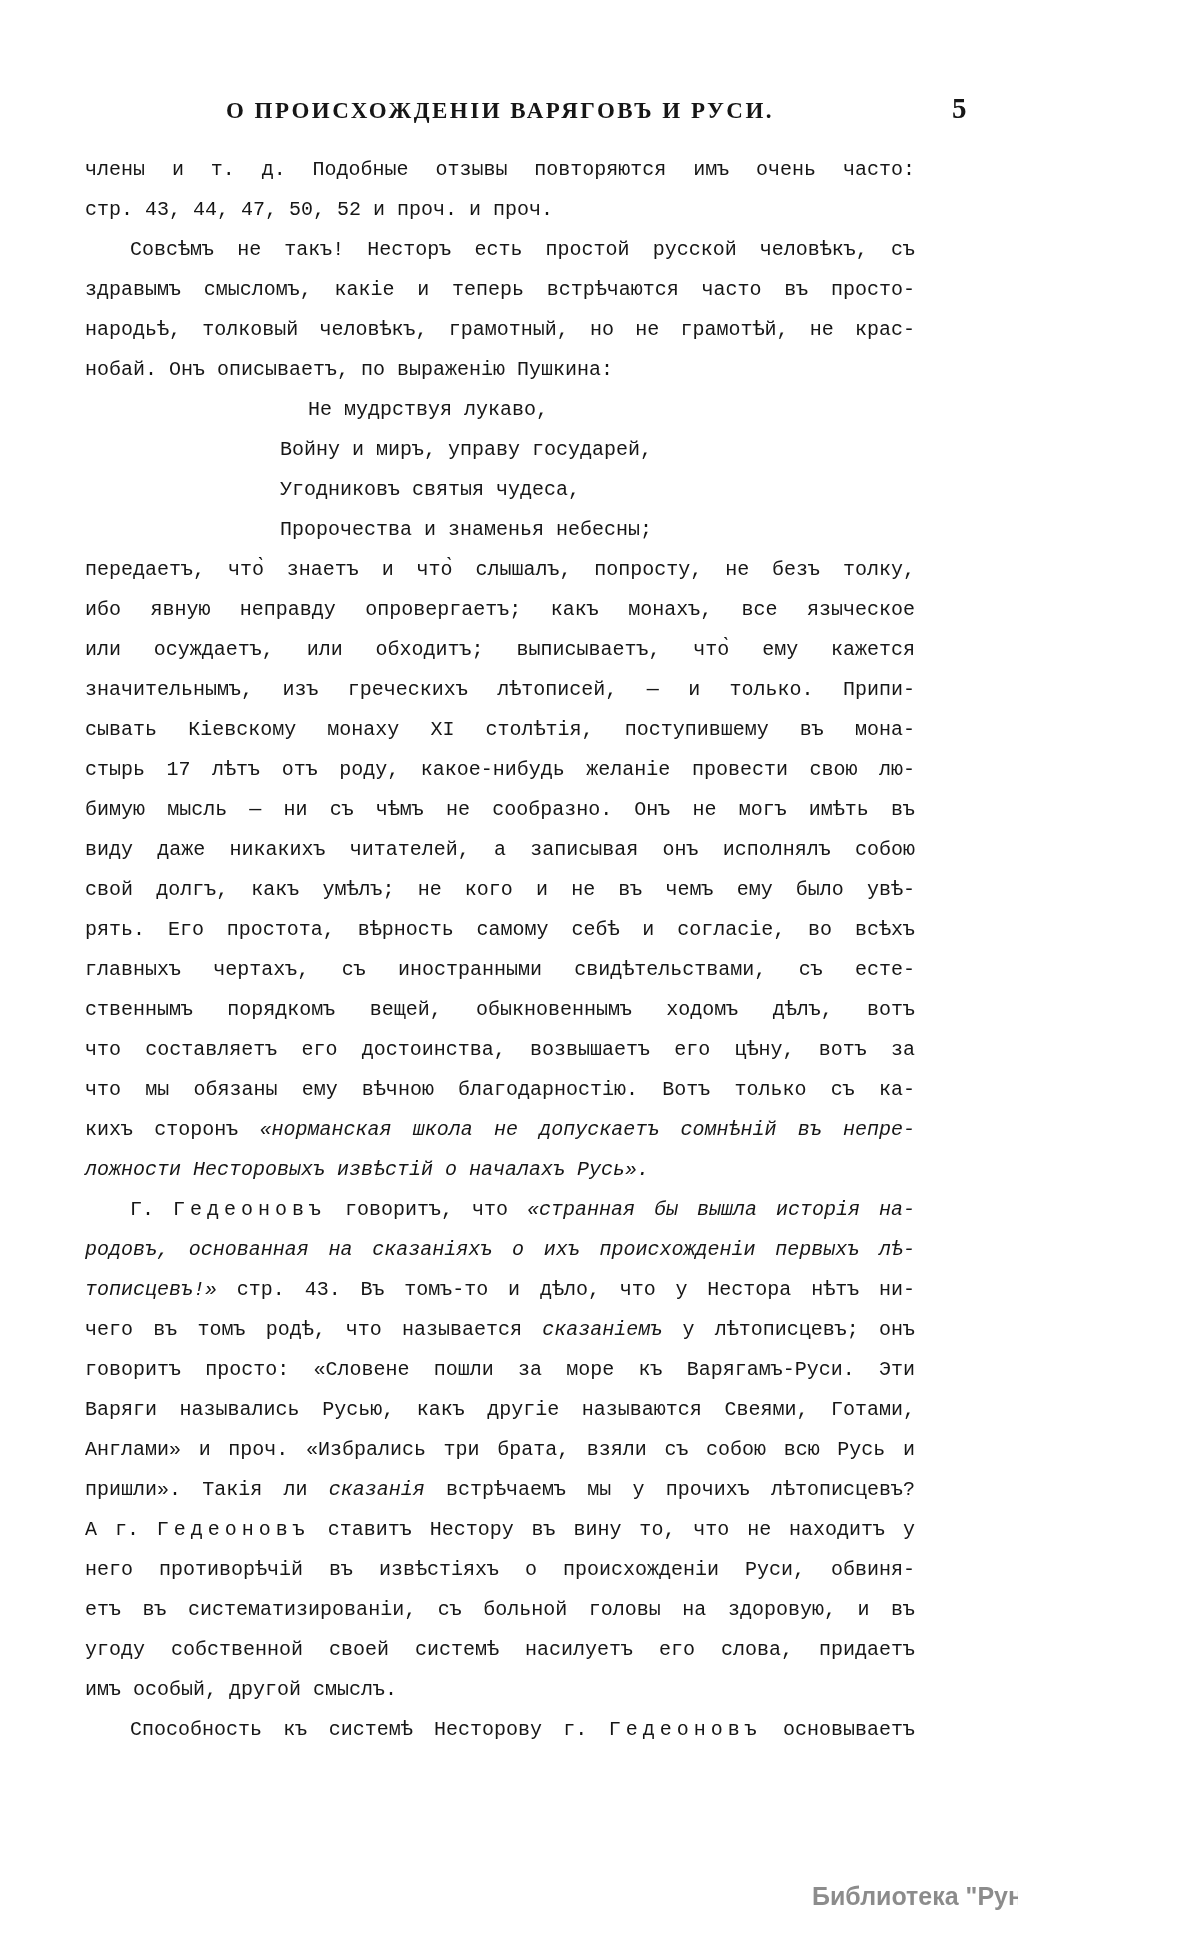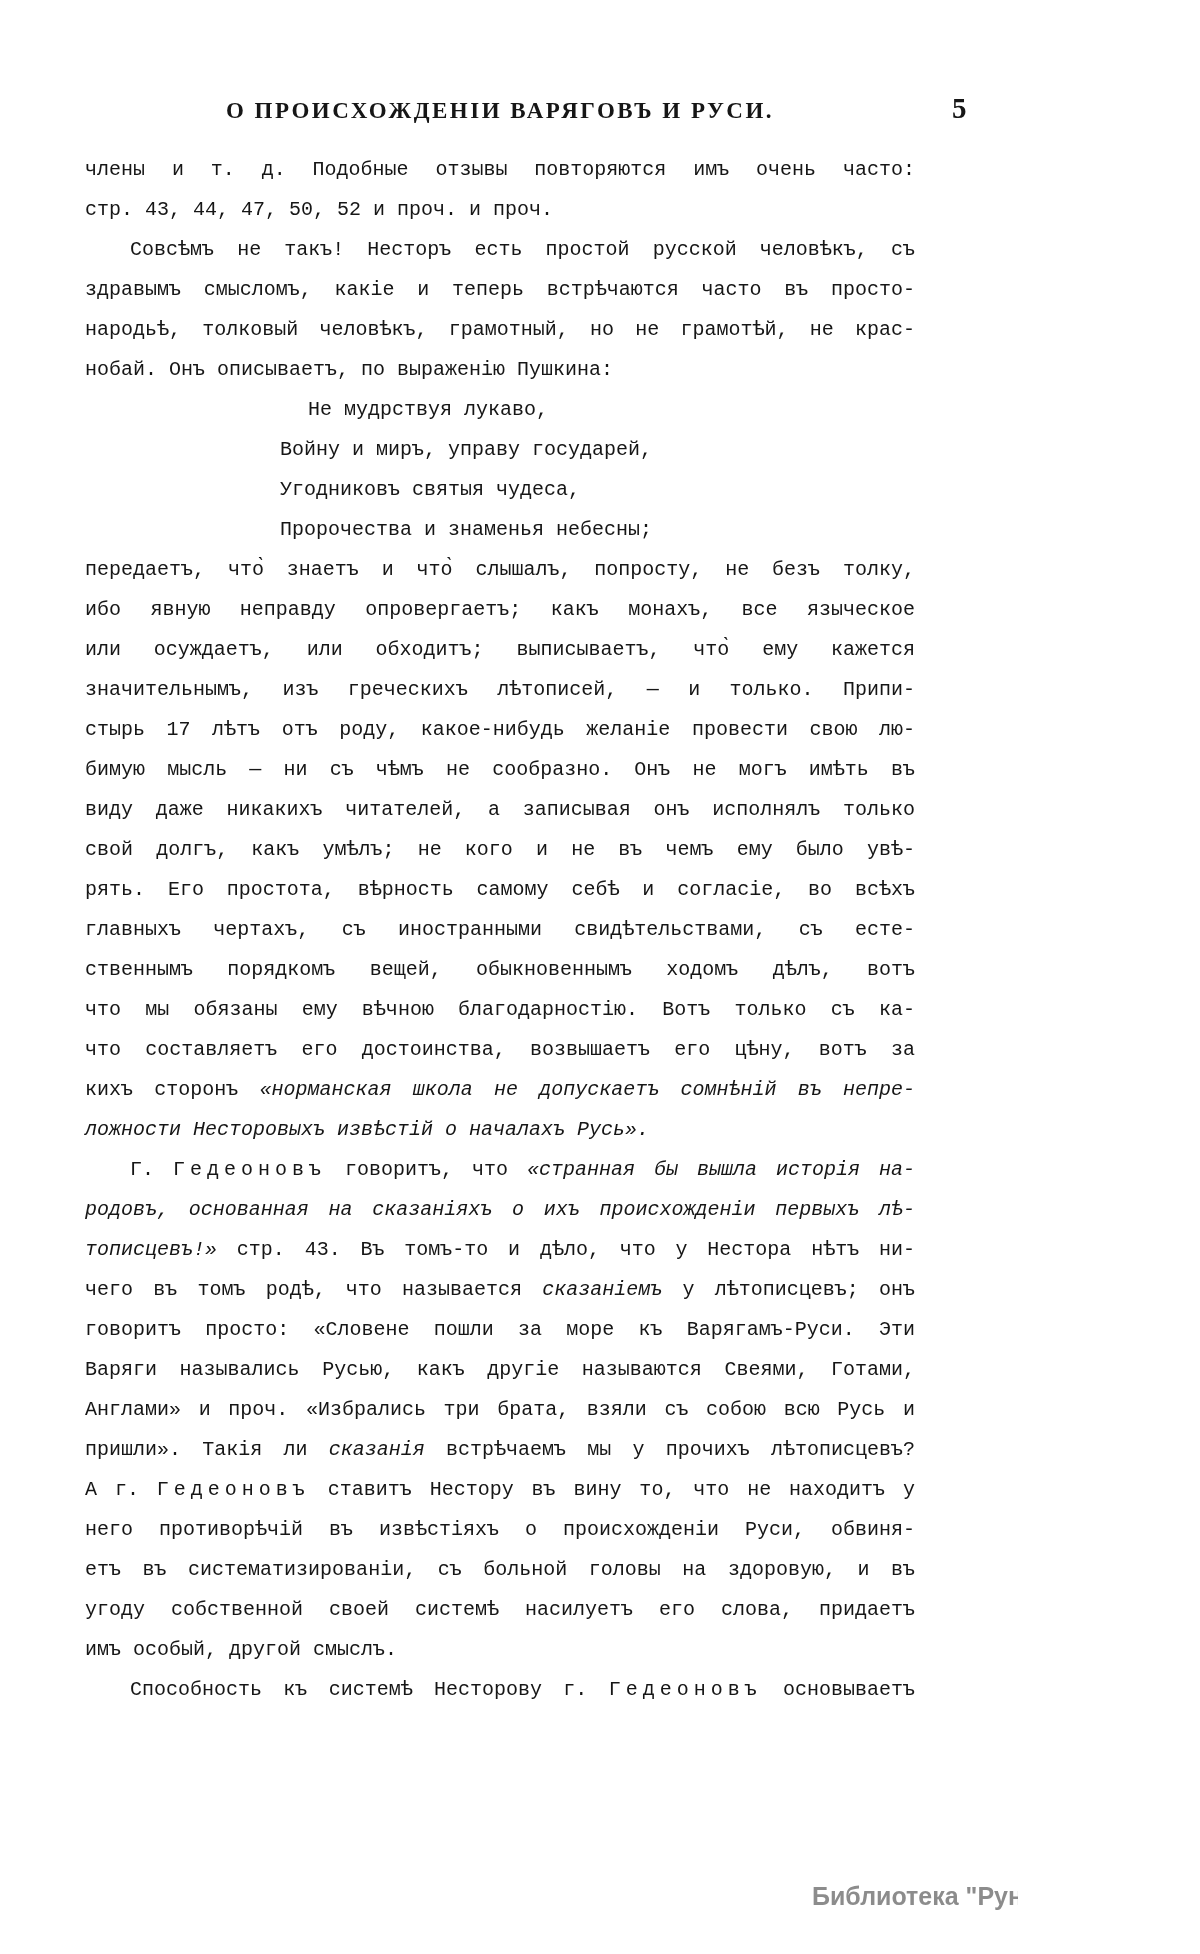--- a/index.html
+++ b/index.html
@@ -71,29 +71,30 @@
         <div class="line left extra-indent"><span>Не мудрствуя лукаво,</span></div>
         <div class="line left"><span>Войну и миръ, управу государей,</span></div>
         <div class="line left"><span>Угодниковъ святыя чудеса,</span></div>
         <div class="line left"><span>Пророчества и знаменья небесны;</span></div>
       </div>
       <div class="block paragraph">
         <div class="line"><span>передаетъ, что̀ знаетъ и что̀ слышалъ, попросту, не безъ толку,</span></div>
         <div class="line"><span>ибо явную неправду опровергаетъ; какъ монахъ, все языческое</span></div>
         <div class="line"><span>или осуждаетъ, или обходитъ; выписываетъ, что̀ ему кажется</span></div>
         <div class="line"><span>значительнымъ, изъ греческихъ лѣтописей, — и только. Припи-</span></div>
+        <div class="line"><span>сывать Кіевскому монаху XI столѣтія, поступившему въ мона-</span></div>
         <div class="line"><span>стырь 17 лѣтъ отъ роду, какое-нибудь желаніе провести свою лю-</span></div>
         <div class="line"><span>бимую мысль — ни съ чѣмъ не сообразно. Онъ не могъ имѣть въ</span></div>
-        <div class="line"><span>виду даже никакихъ читателей, а записывая онъ исполнялъ только</span></div>
+        <div class="line"><span>виду даже никакихъ читателей, а записывая онъ исполнялъ собою</span></div>
         <div class="line"><span>свой долгъ, какъ умѣлъ; не кого и не въ чемъ ему было увѣ-</span></div>
         <div class="line"><span>рять. Его простота, вѣрность самому себѣ и согласіе, во всѣхъ</span></div>
         <div class="line"><span>главныхъ чертахъ, съ иностранными свидѣтельствами, съ есте-</span></div>
         <div class="line"><span>ственнымъ порядкомъ вещей, обыкновеннымъ ходомъ дѣлъ, вотъ</span></div>
+        <div class="line"><span>что составляетъ его достоинства, возвышаетъ его цѣну, вотъ за</span></div>
         <div class="line"><span>что мы обязаны ему вѣчною благодарностію. Вотъ только съ ка-</span></div>
-        <div class="line"><span>что составляетъ его достоинства, возвышаетъ его цѣну, вотъ за</span></div>
         <div class="line"><span>кихъ сторонъ </span><span class="it">«норманская школа не допускаетъ сомнѣній въ непре-</span></div>
         <div class="line left"><span class="it">ложности Несторовыхъ извѣстій о началахъ Русь».</span></div>
       </div>
       <div class="block paragraph">
         <div class="line indent"><span>Г. </span><span class="sp">Гедеоновъ</span><span> говоритъ, что </span><span class="it">«странная бы вышла исторія на-</span></div>
         <div class="line"><span class="it">родовъ, основанная на сказаніяхъ о ихъ происхожденіи первыхъ лѣ-</span></div>
         <div class="line"><span class="it">тописцевъ!»</span><span> стр. 43. Въ томъ-то и дѣло, что у Нестора нѣтъ ни-</span></div>
         <div class="line"><span>чего въ томъ родѣ, что называется </span><span class="it">сказаніемъ</span><span> у лѣтописцевъ; онъ</span></div>
         <div class="line"><span>говоритъ просто: «Словене пошли за море къ Варягамъ-Руси. Эти</span></div>
         <div class="line"><span>Варяги назывались Русью, какъ другіе называются Свеями, Готами,</span></div>

